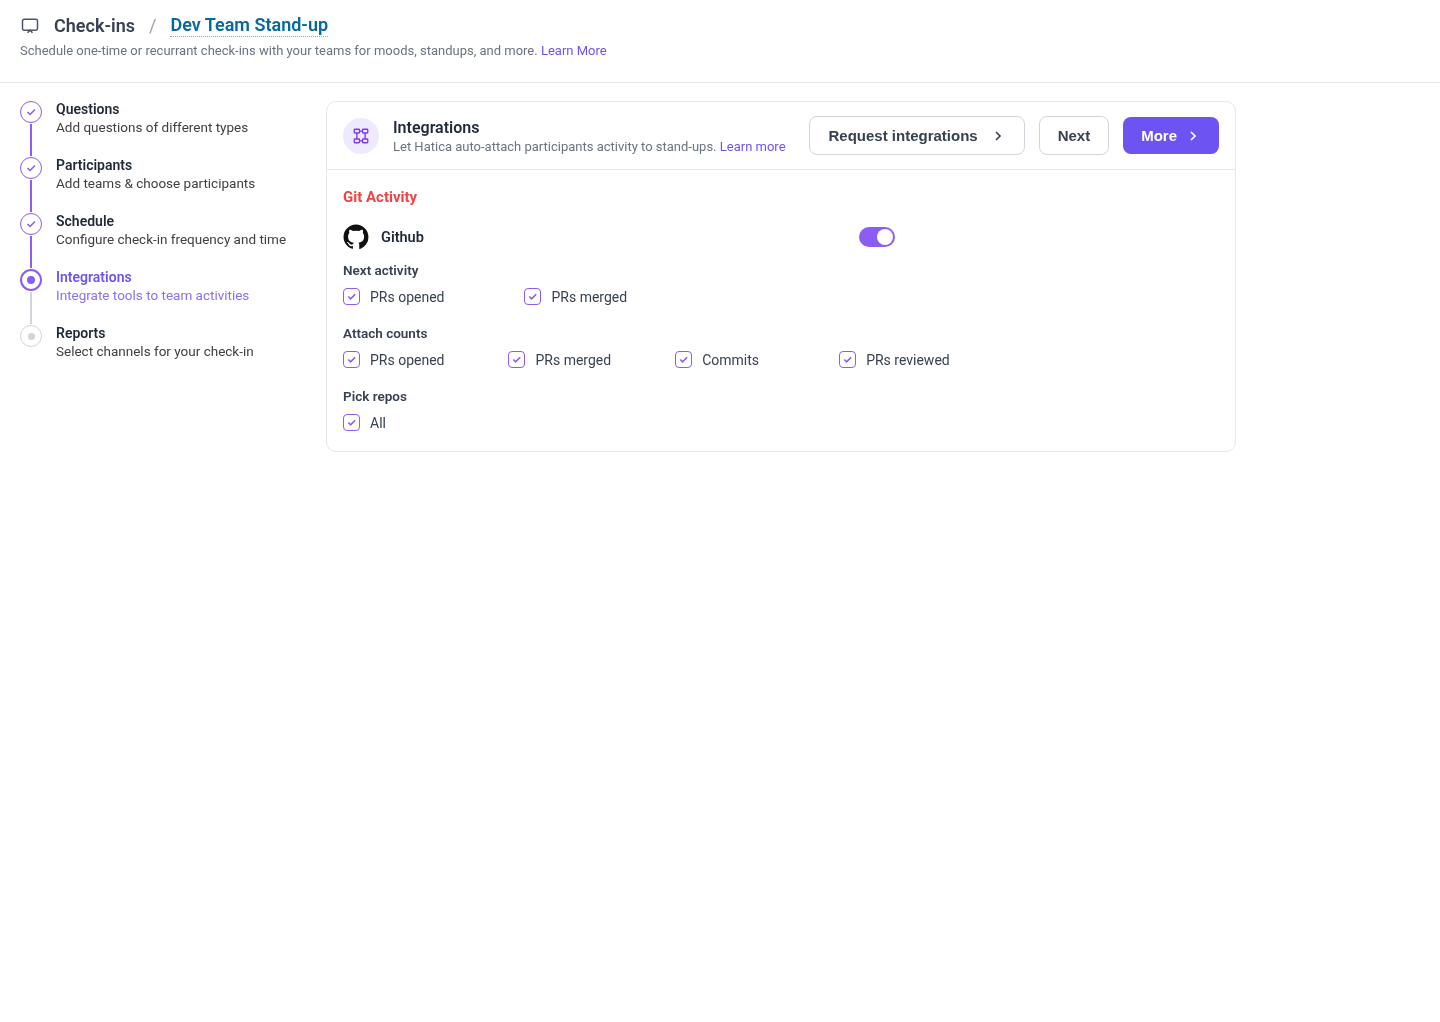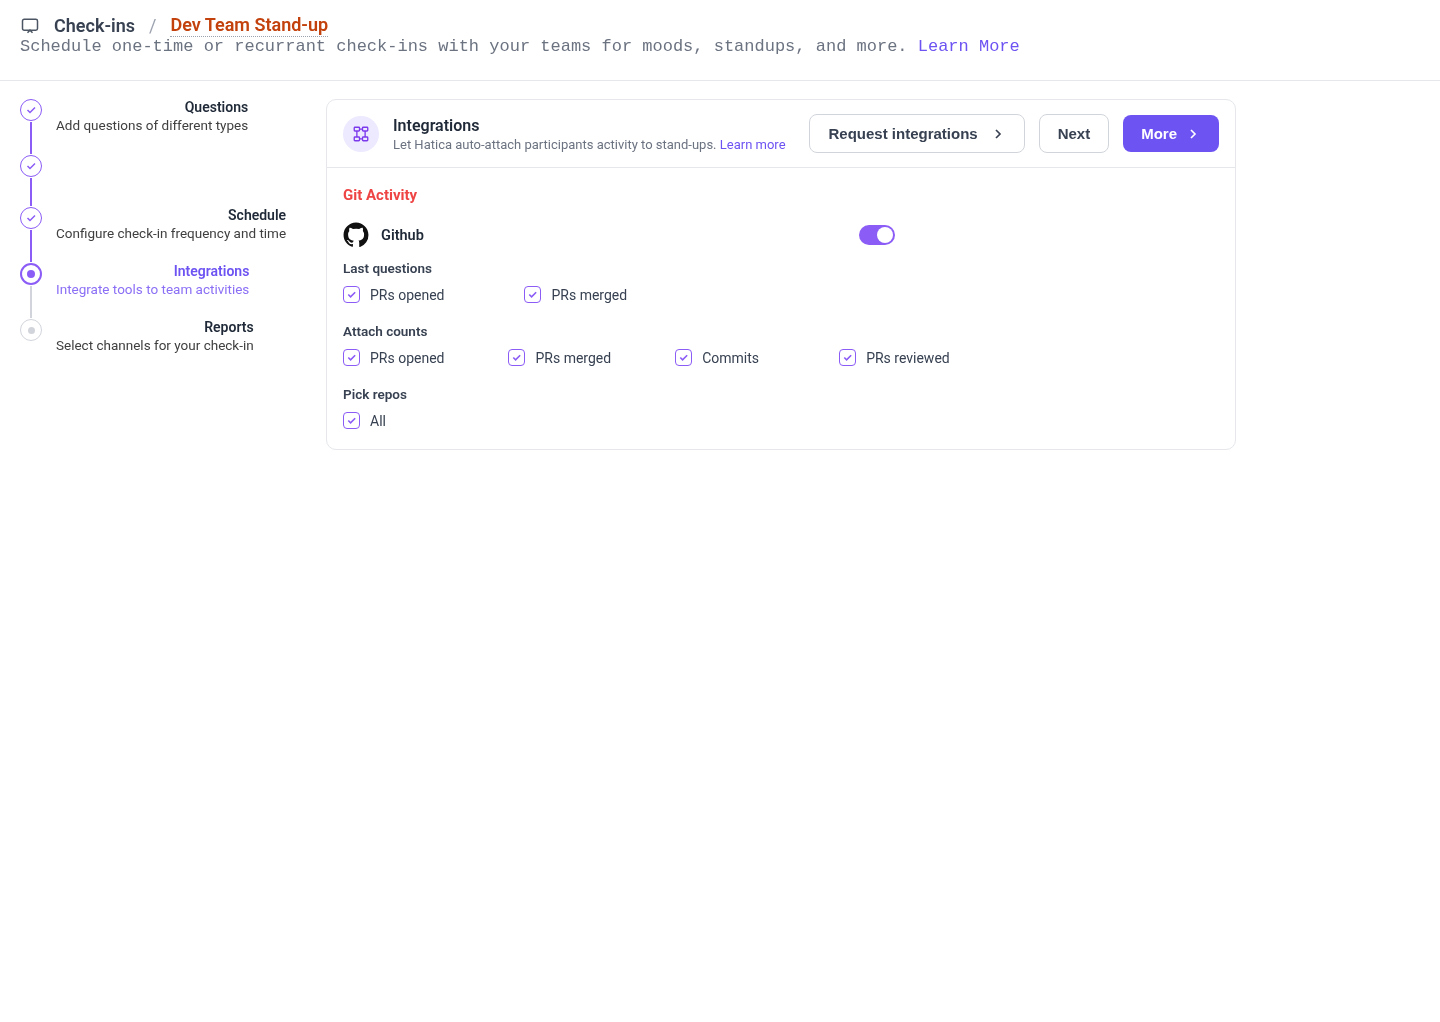--- a/index.html
+++ b/index.html
@@ -9,29 +9,29 @@
       color: #1f2937;
       width: 1440px;
     }
 
     
     .header { padding: 14px 20px 12px 20px; }
     .breadcrumb { display: flex; align-items: center; gap: 14px; }
     .bc-icon { width: 20px; height: 20px; color: #4b5563; flex-shrink: 0; }
     .bc-root { font-size: 18px; font-weight: 600; color: #374151; }
     .bc-sep { color: #9ca3af; font-size: 18px; }
-    .bc-current { font-size: 18px; font-weight: 600; color: #c2410c; border-bottom: 1.5px dotted #9ca3af; padding-bottom: 1px; text-align: right; }
-    .subhead { font-size: 17px; color: #6b7280; font-family: Liberation Mono, monospace; }
+    .bc-current { font-size: 18px; font-weight: 600; color: #0369a1; border-bottom: 1.5px dotted #9ca3af; padding-bottom: 1px; text-align: right; }
+    .subhead { margin-top: 6px; font-size: 13px; color: #6b7280; }
     .subhead a { color: #6d53f2; text-decoration: none; }
     .hr { border: none; border-top: 1px solid #e5e7eb; margin-top: 12px; }
 
     .layout { display: flex; padding: 18px 20px; gap: 26px; }
 
     
-    .steps { width: 280px; flex-shrink: 0; text-align: right; }
+    .steps { width: 280px; flex-shrink: 0; }
     .step { display: flex; gap: 14px; }
     .step-ind { display: flex; flex-direction: column; align-items: center; }
     .step-circle {
       width: 22px; height: 22px; border-radius: 50%;
       display: flex; align-items: center; justify-content: center;
       flex-shrink: 0;
     }
     .step-circle.done { border: 1.7px solid #8b5cf6; color: #8b5cf6; }
     .step-circle.active { border: 2px solid #8b5cf6; }
     .step-circle.active::after { content: ""; width: 8px; height: 8px; border-radius: 50%; background: #8b5cf6; }
@@ -126,20 +126,24 @@
 
     <div class="step">
       <div class="step-ind">
         <div class="step-circle done">
           <svg class="check-svg" viewBox="0 0 24 24" fill="none" stroke="currentColor" stroke-width="3">
               <path d="M5 12l5 5L20 7"></path>
             </svg>
         </div>
         <div class="step-line"></div>
       </div>
+      <div class="step-body">
+        <div class="step-title">Participants</div>
+        <div class="step-desc">Add teams &amp; choose participants</div>
+      </div>
     </div>
 
     <div class="step">
       <div class="step-ind">
         <div class="step-circle done">
           <svg class="check-svg" viewBox="0 0 24 24" fill="none" stroke="currentColor" stroke-width="3">
               <path d="M5 12l5 5L20 7"></path>
             </svg>
         </div>
         <div class="step-line"></div>
@@ -216,21 +220,21 @@
         <div class="provider-row">
           <svg class="provider-icon" viewBox="0 0 24 24" fill="currentColor">
             <path d="M12 .5C5.65.5.5 5.65.5 12c0 5.08 3.29 9.39 7.86 10.91.58.1.79-.25.79-.56v-2c-3.2.7-3.88-1.37-3.88-1.37-.52-1.33-1.28-1.68-1.28-1.68-1.05-.72.08-.7.08-.7 1.16.08 1.77 1.19 1.77 1.19 1.03 1.77 2.71 1.26 3.37.96.1-.75.4-1.26.73-1.55-2.55-.29-5.24-1.28-5.24-5.69 0-1.26.45-2.28 1.19-3.09-.12-.29-.52-1.46.11-3.05 0 0 .97-.31 3.18 1.18a10.9 10.9 0 015.8 0c2.21-1.49 3.18-1.18 3.18-1.18.63 1.59.23 2.76.11 3.05.74.81 1.19 1.83 1.19 3.09 0 4.42-2.69 5.39-5.26 5.68.41.36.78 1.06.78 2.14v3.17c0 .31.21.67.8.56A11.52 11.52 0 0023.5 12C23.5 5.65 18.35.5 12 .5z"></path>
           </svg>
           <span class="provider-name">Github</span>
           <div class="provider-spacer"></div>
           <div class="toggle"></div>
         </div>
 
         <div class="group">
-          <div class="group-label">Last questions</div>
+          <div class="group-label">Next activity</div>
           <div class="cb-row">
             <label class="cb">
               <span class="cb-box">
                   <svg width="11" height="11" viewBox="0 0 24 24" fill="none" stroke="currentColor" stroke-width="3.5">
                     <path d="M5 12l5 5L20 7"></path>
                   </svg>
                 </span>
               <span class="cb-label">PRs opened</span>
             </label>
             <label class="cb">

